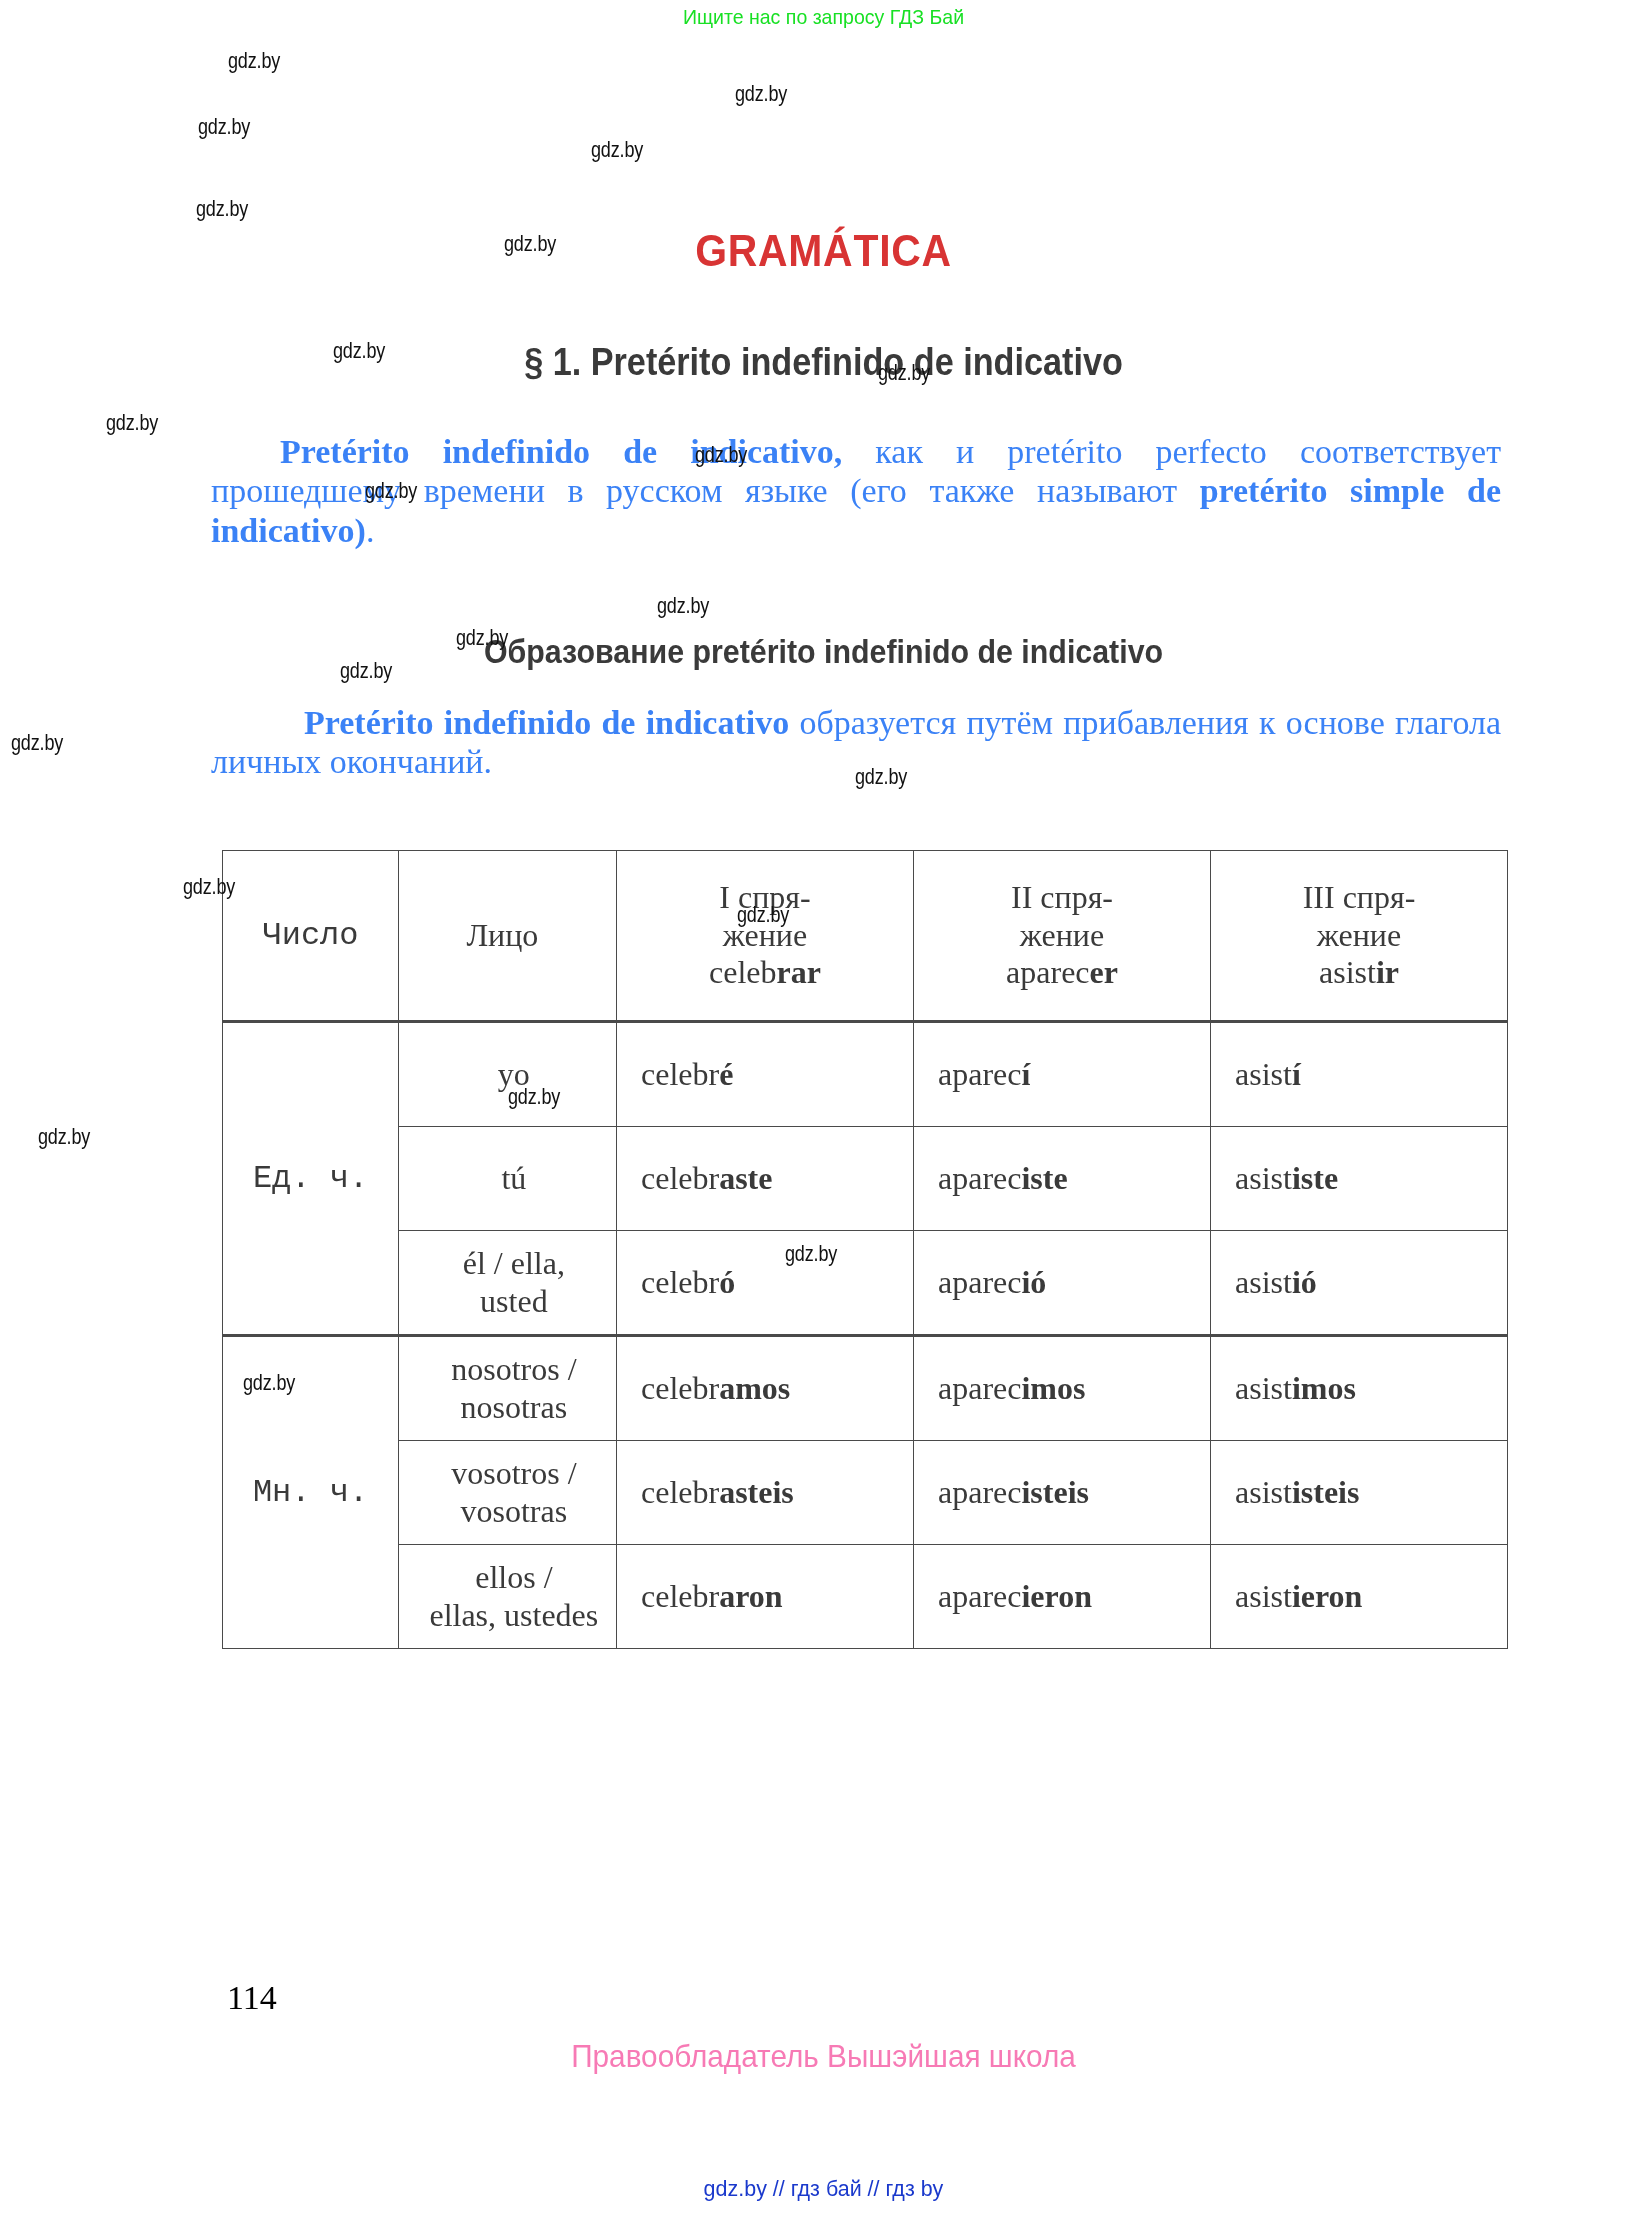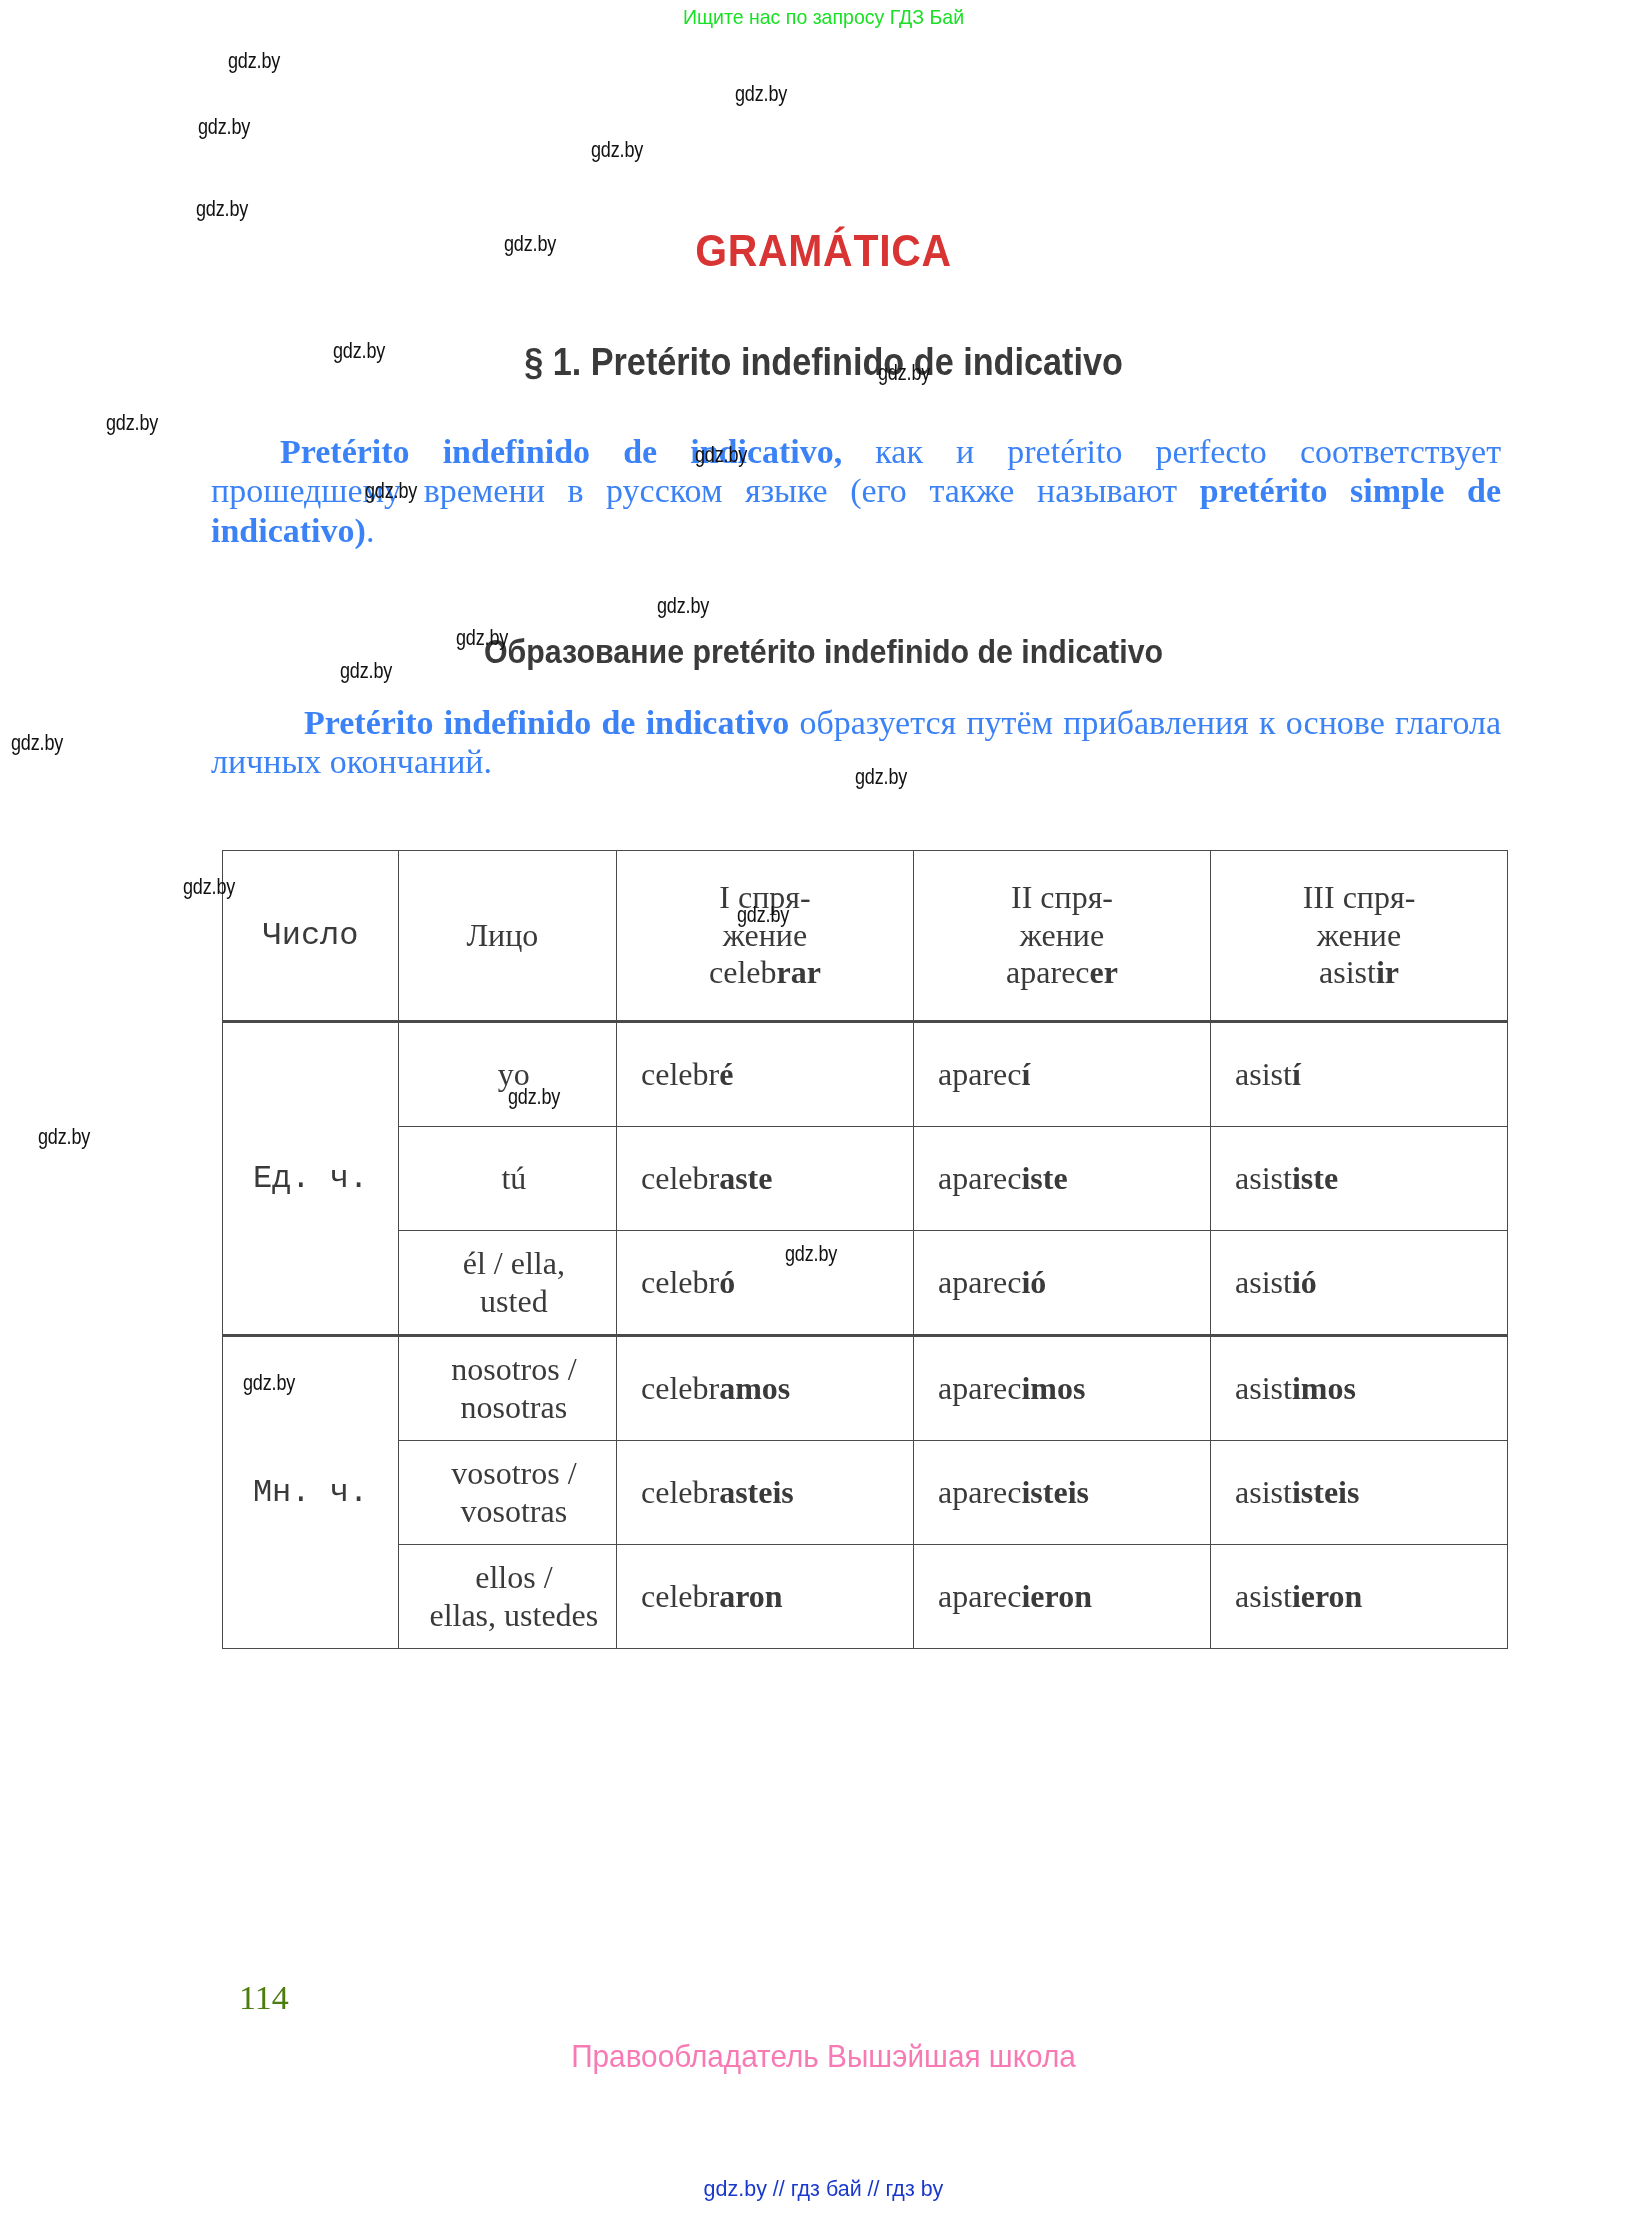--- a/index.html
+++ b/index.html
@@ -133,22 +133,21 @@
   .conj-table b { font-weight: bold; }
   .row-norm td { height: 87px; }
   .sep-top td { border-top: 3.2px solid #4a4a4a; }
 
   
   .page-number {
     position: absolute;
     top: 1979px;
     left: 227px;
     font-size: 34px;
-    color: #4d7c0f;
-    margin-left: 12px;
+    color: #000000;
   }
   .rights {
     position: absolute;
     top: 2038px;
     left: 0;
     width: 100%;
     text-align: center;
     font-family: "Liberation Sans", "DejaVu Sans", sans-serif;
     font-size: 32px;
     color: #f77ab5;

